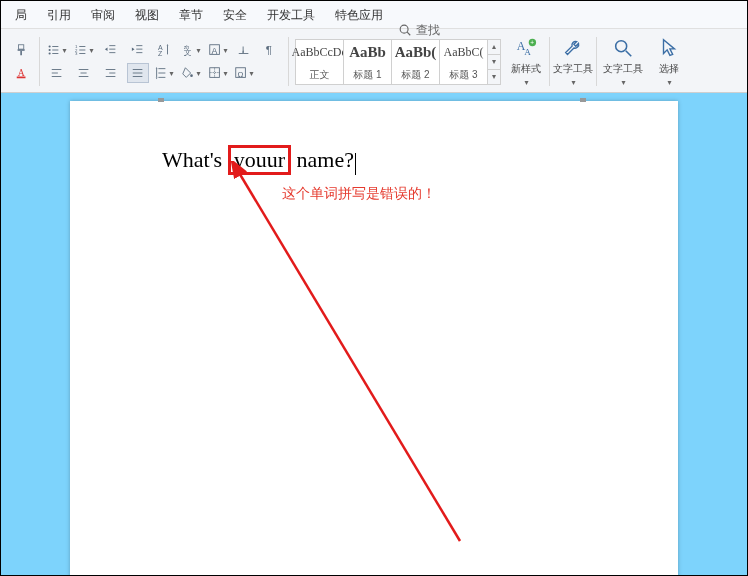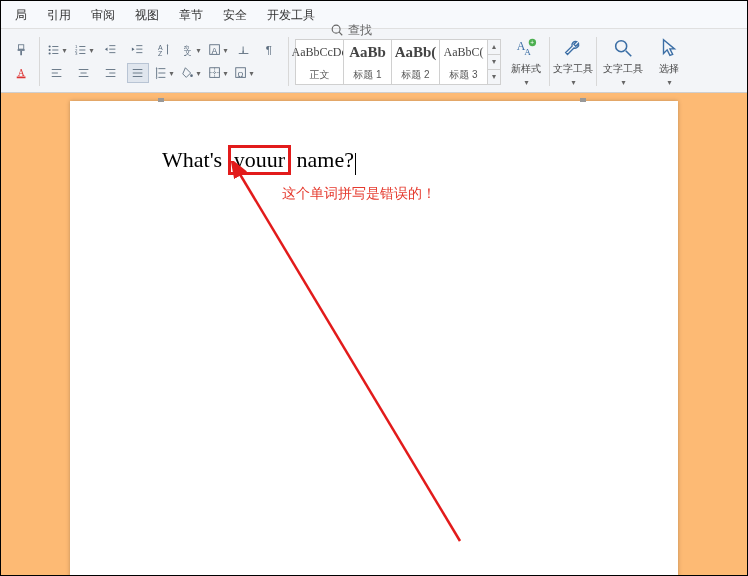--- a/index.html
+++ b/index.html
@@ -36,40 +36,41 @@
   .galctl div:last-child{border-bottom:none;}
 
   
   .bigbtn{ width:46px; display:flex; flex-direction:column; align-items:center; justify-content:center; gap:2px; cursor:default; }
   .bigbtn .icon{ width:24px; height:24px; display:flex; align-items:center; justify-content:center; }
   .bigbtn .icon svg{ width:22px; height:22px; }
   .bigbtn .t{ font-size:10px; color:#444; }
   .bigbtn .dd{ font-size:8px; }
 
   
-  .docarea{ position:absolute; top:92px; left:0; right:0; bottom:0; background:#fdba74; display:flex; justify-content:center; padding-top:8px; }
+  .docarea{ position:absolute; top:92px; left:0; right:0; bottom:0; background:#7dd3fc; display:flex; justify-content:center; padding-top:8px; }
   .page{ width:608px; height:860px; background:#fff; box-shadow:0 0 4px rgba(0,0,0,0.25); position:relative; }
   .ruler-tick{ position:absolute; top:-3px; width:6px; height:6px; border-top:4px solid #999; }
   .page .txt{ position:absolute; top:44px; left:92px; font-family:"Times New Roman",serif; font-size:22px; color:#000; white-space:nowrap; }
   .page .txt .box{ border:3px solid #e21b1b; padding:0 3px; display:inline-block; line-height:1.1; }
   .cursor{ display:inline-block; width:1px; height:22px; background:#000; vertical-align:bottom; margin-left:1px; }
   .annot{ position:absolute; top:84px; left:212px; font-size:14px; color:#e53a2e; font-family:"SimSun","Microsoft YaHei",serif; }
   .arrow{ position:absolute; top:60px; left:150px; pointer-events:none; }
 </style>
 </head>
 <body>
 
 <div class="menubar">
   <span class="mi">局</span>
   <span class="mi">引用</span>
   <span class="mi">审阅</span>
   <span class="mi">视图</span>
   <span class="mi">章节</span>
   <span class="mi">安全</span>
   <span class="mi">开发工具</span>
+  <span class="mi">特色应用</span>
   <span class="search">
     <span class="ico">
         <svg viewBox="0 0 16 16">
           <circle cx="7" cy="7" r="4.5" fill="none" stroke="#666" stroke-width="1.3"></circle>
           <line x1="10.5" y1="10.5" x2="14" y2="14" stroke="#666" stroke-width="1.3"></line>
         </svg>
       </span>
     <span>查找</span>
   </span>
 </div>

